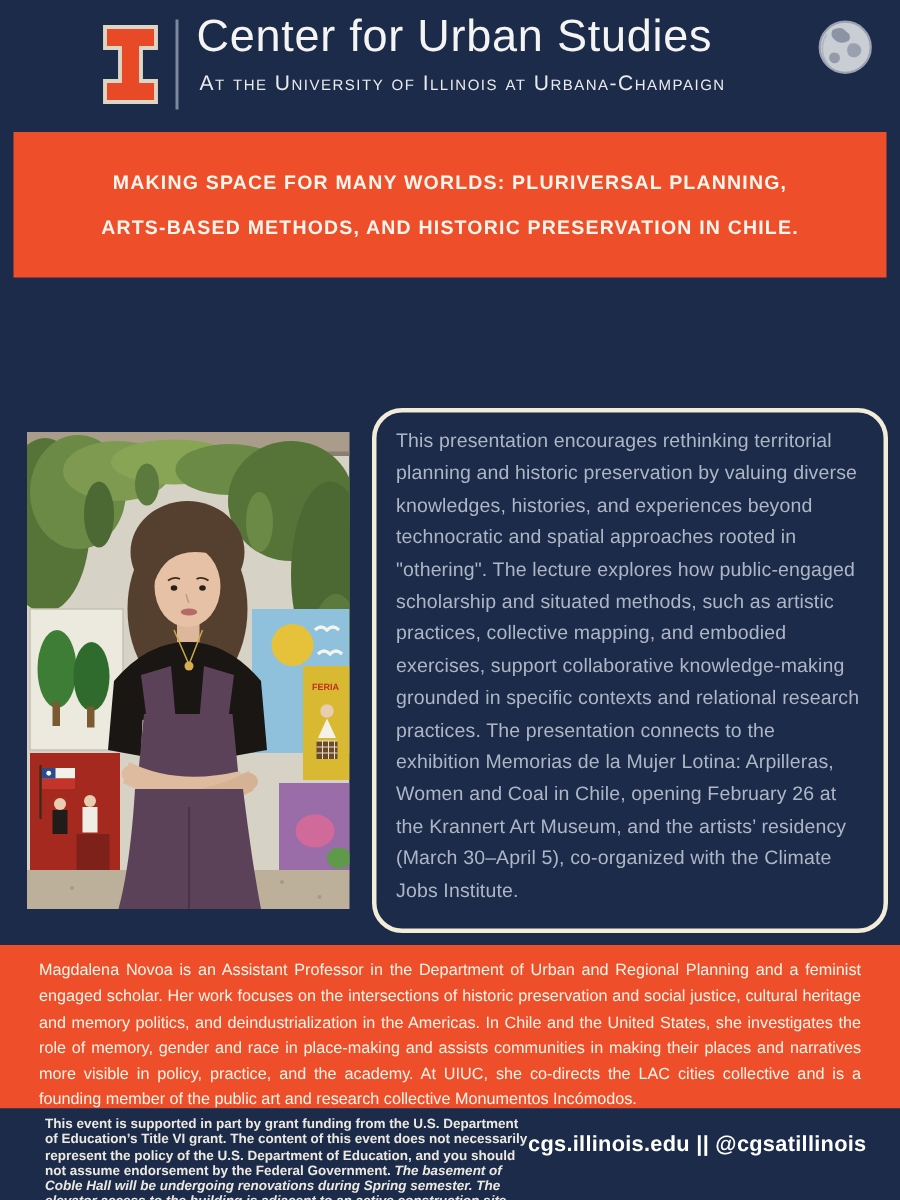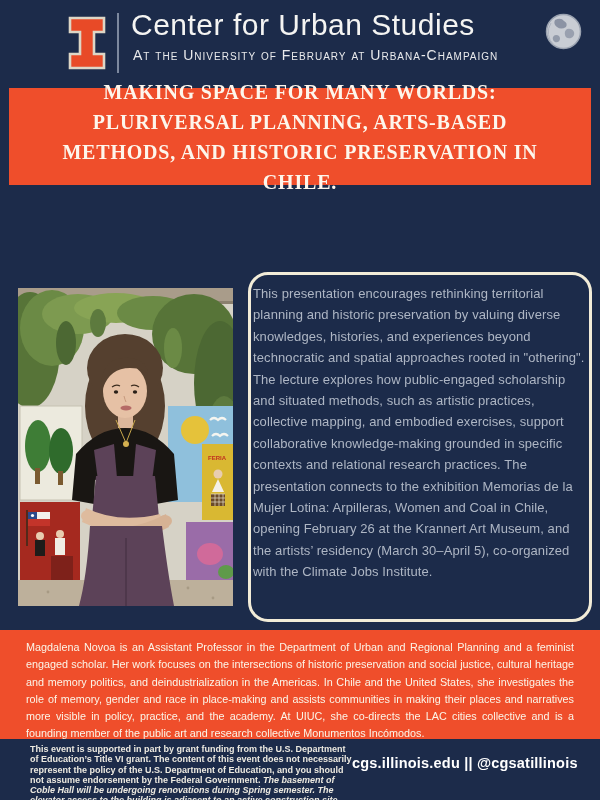--- a/index.html
+++ b/index.html
@@ -11,33 +11,33 @@
   .divider{position:absolute;left:117px;top:13px;width:2px;height:60px;background:#8d99ad;opacity:.85;}
   .hdr-title{position:absolute;left:131px;top:8px;font-size:30px;font-weight:500;color:#f4f4f2;
              letter-spacing:.5px;white-space:nowrap;}
   .hdr-sub{position:absolute;left:133px;top:47px;font-size:14px;color:#e9eaec;
            font-variant:small-caps;letter-spacing:1px;white-space:nowrap;}
   .globe{position:absolute;left:545px;top:13px;width:37px;height:37px;}
 
   
   .banner{position:absolute;left:9px;top:88px;width:582px;height:97px;background:#ef4e2b;
           display:flex;align-items:center;justify-content:center;}
-  .banner p{margin:0;max-width:482px;text-align:center;font-size:20px;font-weight:800;
-            letter-spacing:.8px;line-height:30px;color:#fdf6ec;font-family:Liberation Serif, serif;}
+  .banner p{margin:0;max-width:482px;text-align:center;font-size:13px;font-weight:800;
+            letter-spacing:.8px;line-height:30px;color:#fdf6ec;}
 
   
   .when{position:absolute;left:0;top:193px;width:600px;text-align:center;color:#fbf6ec;}
   .when .dt{margin:0;font-size:21px;font-weight:800;letter-spacing:1px;}
   .when .loc{margin:9px 0 0;font-size:12.5px;font-weight:800;letter-spacing:.6px;}
   .when .url{margin:5px 0 0;font-size:12.5px;font-weight:800;letter-spacing:.6px;}
 
   
   .photo{position:absolute;left:18px;top:288px;width:215px;height:318px;}
   .descbox{position:absolute;left:248px;top:272px;width:344px;height:350px;box-sizing:border-box;
-           border:3px solid #f2ecd8;border-radius:20px;padding:8px 2px;overflow:hidden;}
+           border:3px solid #f2ecd8;border-radius:20px;padding:8px 13px;overflow:hidden;}
   .descbox p{margin:0;font-size:13px;line-height:21.4px;color:#aeb6c4;letter-spacing:.1px;}
 
   
   .bio{position:absolute;left:0;top:630px;width:600px;height:109px;background:#ef4e2b;
        box-sizing:border-box;padding:9px 26px;overflow:hidden;}
   .bio p{margin:0;font-size:10.8px;line-height:17.3px;color:#fbf5e8;text-align:justify;}
 
   
   .footer{position:absolute;left:0;top:739px;width:600px;height:61px;background:#1c2b4a;}
   .disclaimer{position:absolute;left:30px;top:5px;width:326px;margin:0;font-size:9px;
@@ -50,21 +50,21 @@
 <body>
 
 <div class="poster">
 
   <div>
     <svg class="logo-i" viewBox="0 0 40 56">
       <path d="M3,3 H37 V17 H27 V39 H37 V53 H3 V39 H13 V17 H3 Z" fill="#e84a27" stroke="#ddd6c6" stroke-width="2.6"></path>
     </svg>
     <div class="divider"></div>
     <div class="hdr-title">Center for Urban Studies</div>
-    <div class="hdr-sub">At the University of February at Urbana-Champaign</div>
+    <div class="hdr-sub">At the University of Illinois at Urbana-Champaign</div>
     <svg class="globe" viewBox="0 0 37 37">
       <circle cx="18.5" cy="18.5" r="17" fill="#c9cdd4"></circle>
       <circle cx="18.5" cy="18.5" r="17" fill="none" stroke="#9aa2b0" stroke-width="1.5"></circle>
       <path d="M10,7 q6,-3 9,1 q4,2 2,6 q-5,3 -9,0 q-4,-3 -2,-7 Z" fill="#8b93a4"></path>
       <path d="M22,16 q5,-1 7,3 q1,4 -3,6 q-5,1 -6,-3 q-1,-4 2,-6 Z" fill="#99a0af"></path>
       <path d="M11,22 q4,0 4,4 q-1,4 -5,3 q-3,-2 -2,-5 q1,-2 3,-2 Z" fill="#939baa"></path>
       <path d="M6,10 a17,17 0 0 0 3,22" fill="none" stroke="#aeb4c0" stroke-width="1"></path>
     </svg>
   </div>
 

